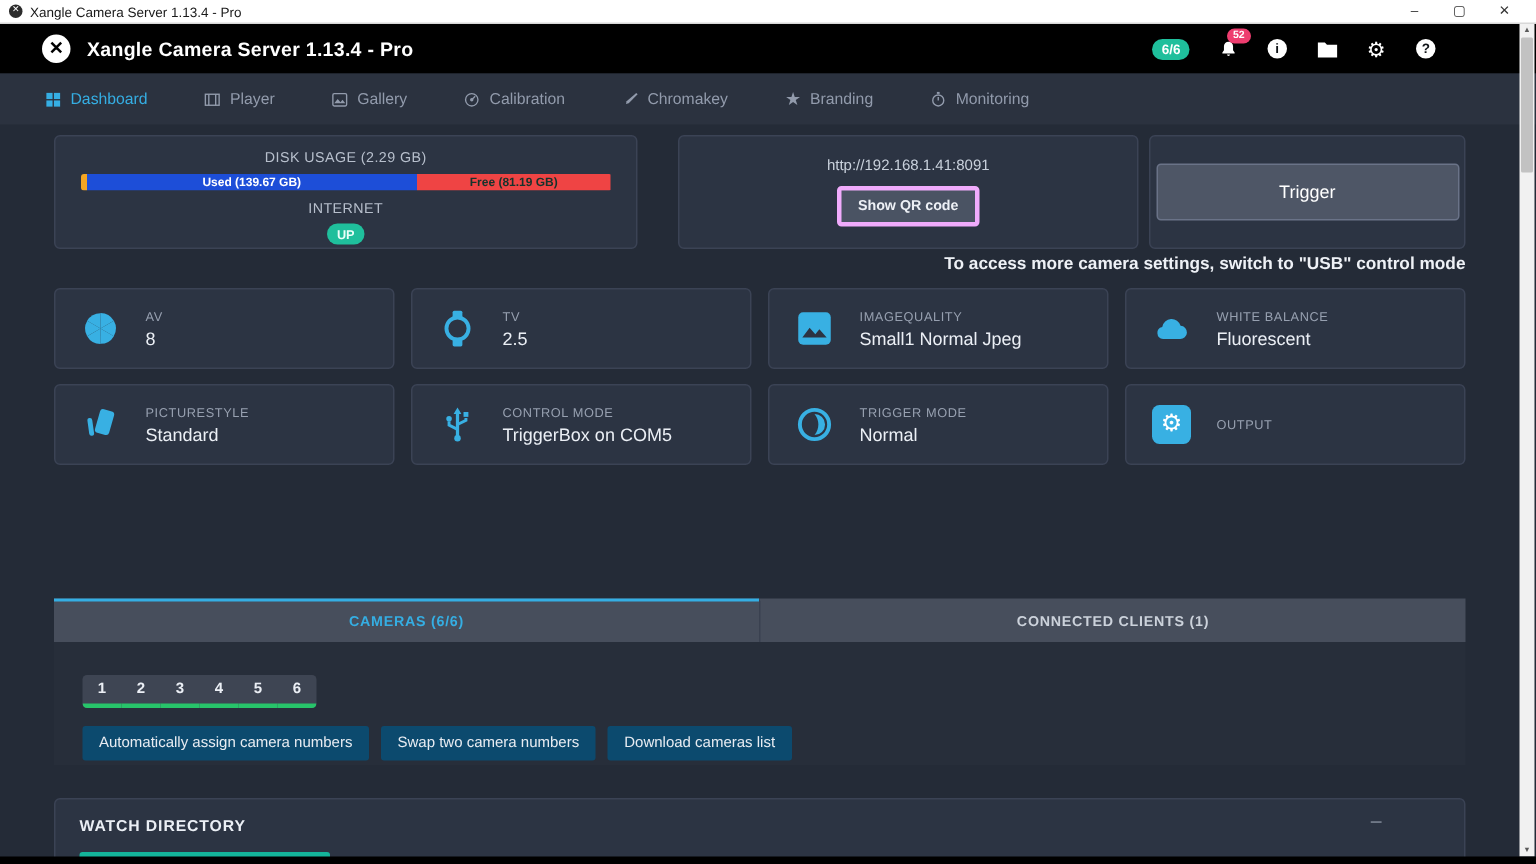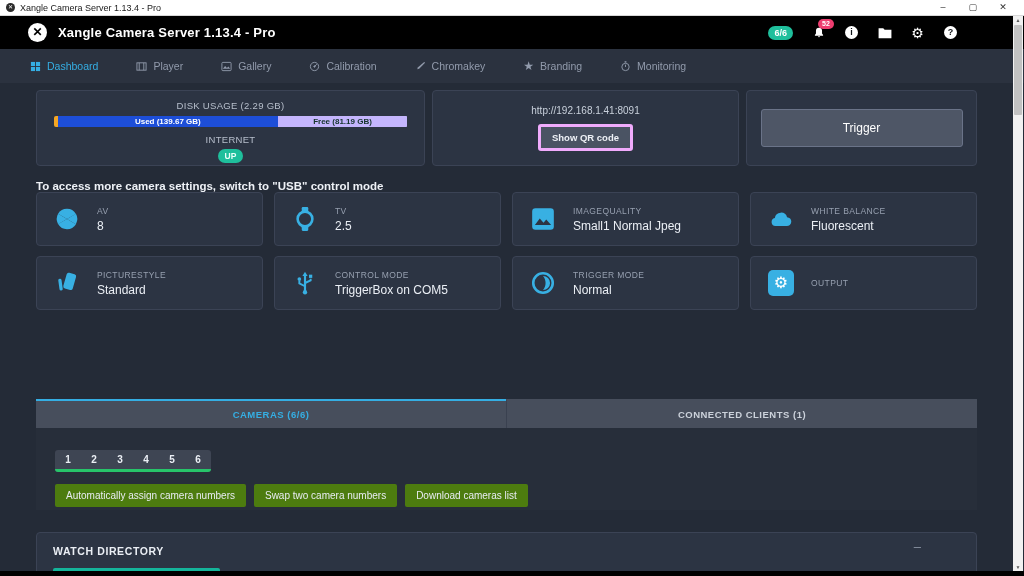--- a/index.html
+++ b/index.html
@@ -28,36 +28,36 @@
   .navbar { height:34px; background:#2b323f; display:flex; align-items:center; padding:0 30px; gap:38px; }
   .nav-item { display:flex; align-items:center; gap:6px; font-size:10.5px; color:#929bac; cursor:default; }
   .nav-item.active { color:#35aee3; }
   .nav-item svg { display:block; }
   .star-glyph { font-size:12px; line-height:12px; }
 
   
   .panels-row { position:absolute; top:90px; left:36px; width:941px; height:76px; display:flex; gap:7px; }
   .panel { background:#2c3443; border:1px solid #3b4355; border-radius:4px; }
   .panel-disk { flex:0 0 389px; display:flex; flex-direction:column; align-items:center; padding-top:9px; }
-  .panel-qr { flex:0 0 307px; display:flex; flex-direction:column; align-items:center; justify-content:center; gap:8px; }
+  .panel-qr { flex:0 0 307px; display:flex; flex-direction:column; align-items:center; justify-content:center; gap:8px;margin-left:20px; }
   .panel-trigger { flex:1; display:flex; align-items:center; justify-content:center; }
   .panel-label { font-size:9.5px; color:#b7bfcc; letter-spacing:.3px; }
   .disk-bar { width:354px; height:11px; display:flex; margin-top:5px; border-radius:2px; overflow:hidden; }
   .seg { height:100%; display:flex; align-items:center; justify-content:center; font-size:8px; font-weight:bold; white-space:nowrap; overflow:hidden; }
   .seg-other { background:#f5a623; }
   .seg-used { background:#1d4ed8; color:#fff; }
-  .seg-free { background:#c4b5fd; color:#15332c; }
+  .seg-free { background:#ef4444; color:#15332c; }
   .internet-label { margin-top:7px; font-size:9.5px; color:#b7bfcc; letter-spacing:.3px; }
   .up-badge { margin-top:4px; background:#1fbf9c; color:#eafff9; font-size:8.5px; font-weight:bold; border-radius:8px; padding:2px 7px; }
   .qr-url { font-size:10px; color:#c9d1dc; }
   .btn-gray { background:#4a5363; border:3px solid #f0abfc; border-radius:3px; color:#eef1f6; font-size:9.5px; font-weight:bold; padding:5px 11px; font-family:inherit; cursor:default; }
   .trigger-btn { width:202px; height:38px; background:#4e5666; border:1px solid #6a7388; border-radius:3px; color:#fff; font-size:12px; font-family:inherit; cursor:default; }
 
   
-  .notice { position:absolute; top:180px; left:36px; width:941px; text-align:left; color:#eef1f6; font-size:11.5px; font-weight:bold; }
+  .notice { position:absolute; top:170px; left:36px; width:941px; text-align:right; color:#eef1f6; font-size:11.5px; font-weight:bold; }
 
   
   .cards-grid { position:absolute; top:192px; left:36px; width:941px; display:grid; grid-template-columns:repeat(4,1fr); grid-auto-rows:54px; gap:10px 11px; }
   .card { background:#2c3443; border:1px solid #3b4355; border-radius:4px; display:flex; align-items:center; padding:0 15px; gap:15px; cursor:default; }
   .card-icon { flex:0 0 30px; display:flex; align-items:center; justify-content:center; color:#38b0e3; }
   .card-text { display:flex; flex-direction:column; gap:3px; }
   .card-label { font-size:8.5px; color:#97a0b0; letter-spacing:.4px; }
   .card-value { font-size:12px; color:#ebeff5; }
   .gear-square { width:26px; height:26px; background:#38b0e3; border-radius:5px; color:#fff; font-size:16px; line-height:26px; text-align:center; }
 
@@ -65,21 +65,21 @@
   .tabbar { position:absolute; top:399px; left:36px; width:941px; height:29px; display:flex; }
   .tab { flex:1; display:flex; align-items:center; justify-content:center; background:#474e5c; font-size:9.5px; font-weight:bold; letter-spacing:.5px; border-top:2px solid transparent; cursor:default; }
   .tab.active { border-top-color:#35aee3; color:#35aee3; }
   .tab.inactive { color:#ccd2db; border-left:1px solid #3a4150; }
 
   
   .cameras-panel { position:absolute; top:428px; left:36px; width:941px; height:82px; background:#272e3a; padding:21px 19px 0 19px; }
   .numbers-bar { display:inline-flex; background:#3e4553; border-radius:3px; overflow:hidden; height:22px; }
   .num-cell { width:26px; text-align:center; font-size:10px; font-weight:bold; color:#ebeff5; line-height:19px; border-bottom:3px solid #27c46a; cursor:default; }
   .cam-buttons { margin-top:12px; display:flex; gap:8px; }
-  .cam-btn { background:#4d7c0f; border:none; border-radius:2px; color:#e8ecf2; font-size:10px; padding:6px 11px; font-family:inherit; cursor:default; }
+  .cam-btn { background:#0c4a6e; border:none; border-radius:2px; color:#e8ecf2; font-size:10px; padding:6px 11px; font-family:inherit; cursor:default; }
 
   
   .watch-panel { position:absolute; top:532px; left:36px; width:941px; height:60px; background:#2c3443; border:1px solid #3b4355; border-radius:4px; padding:12px 16px; overflow:hidden; }
   .watch-title { font-size:10.5px; font-weight:bold; color:#ebeff5; letter-spacing:.6px; }
   .watch-collapse { position:absolute; top:6px; right:55px; color:#8a93a3; font-size:13px; cursor:default; }
   .watch-btn { margin-top:11px; background:#14b49a; border:none; border-radius:2px; color:#0c4a40; font-size:10px; font-weight:bold; padding:6px 13px; font-family:inherit; cursor:default; }
 
   
   .scrollbar { position:absolute; top:16px; right:1px; bottom:5px; width:10px; background:#f1f1f1; z-index:40; display:flex; flex-direction:column; align-items:center; }
   .sb-arrow { font-size:5px; color:#5a5a5a; line-height:8px; }

